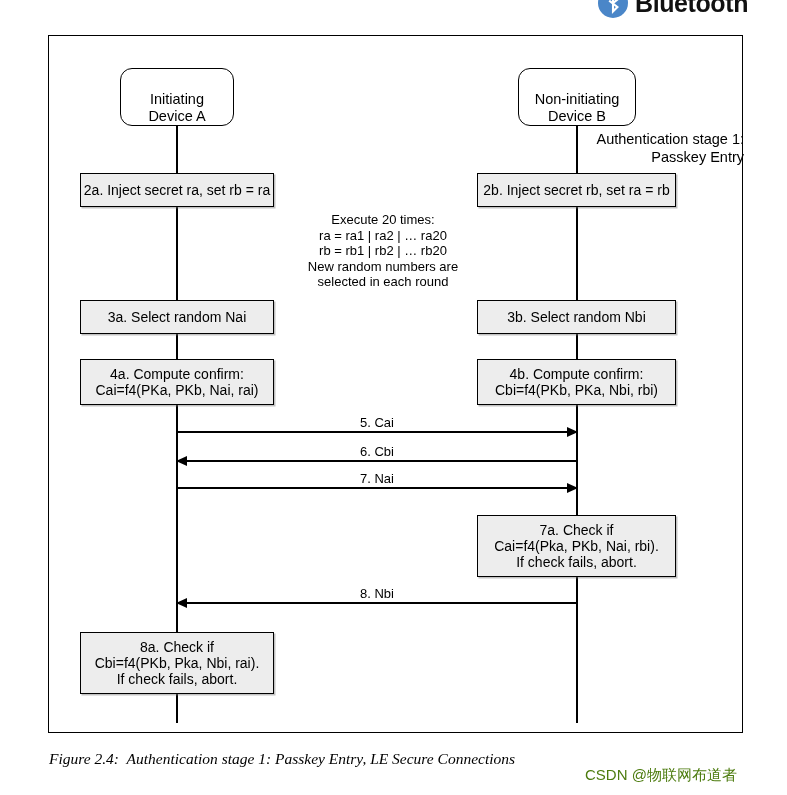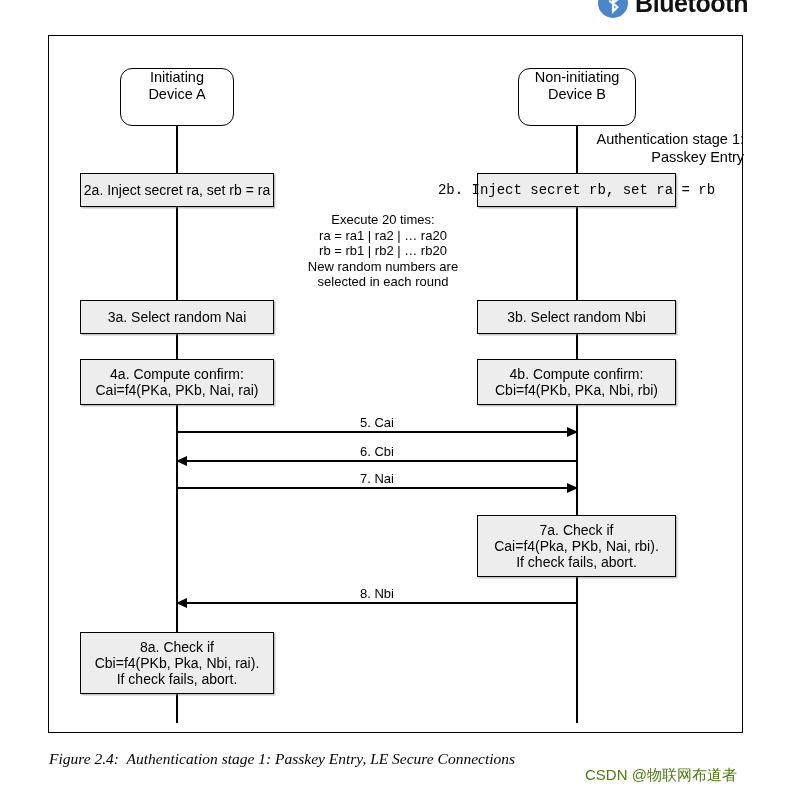--- a/index.html
+++ b/index.html
@@ -43,42 +43,42 @@
   }
   .lifeline.a{left:176px;top:126px;height:597px;}
   .lifeline.b{left:576px;top:126px;height:597px;}
 
   
   .actor{
     position:absolute;
     border:1.3px solid #000;
     border-radius:12px;
     background:#fff;
-    display:flex;align-items:flex-start;justify-content:center;
+    display:flex;align-items:flex-end;justify-content:center;
     text-align:center;
     font-size:14.5px;line-height:17px;
     box-sizing:border-box;
   }
   .actor.a{left:120px;top:68px;width:114px;height:58px;}
   .actor.b{left:518px;top:68px;width:118px;height:58px;}
 
   
   .pbox{
     position:absolute;
     border:1.2px solid #000;
     background:#ededed;
     display:flex;align-items:center;justify-content:center;
     text-align:center;
     font-size:14px;line-height:16px;
     box-sizing:border-box;
     box-shadow:1.5px 1.5px 0 rgba(120,120,120,.45);
   }
 
   #box-2a{left:80px;top:173px;width:194px;height:34px;}
-  #box-2b{left:477px;top:173px;width:199px;height:34px;font-family:Liberation Mono, monospace;}
+  #box-2b{left:477px;top:173px;width:199px;height:34px;}
   #box-3a{left:80px;top:300px;width:194px;height:34px;}
   #box-3b{left:477px;top:300px;width:199px;height:34px;}
   #box-4a{left:80px;top:359px;width:194px;height:46px;}
   #box-4b{left:477px;top:359px;width:199px;height:46px;align-items:center;}
   #box-7a{left:477px;top:515px;width:199px;height:62px;}
   #box-8a{left:80px;top:632px;width:194px;height:62px;}
 
   
   .note{
     position:absolute;text-align:center;

